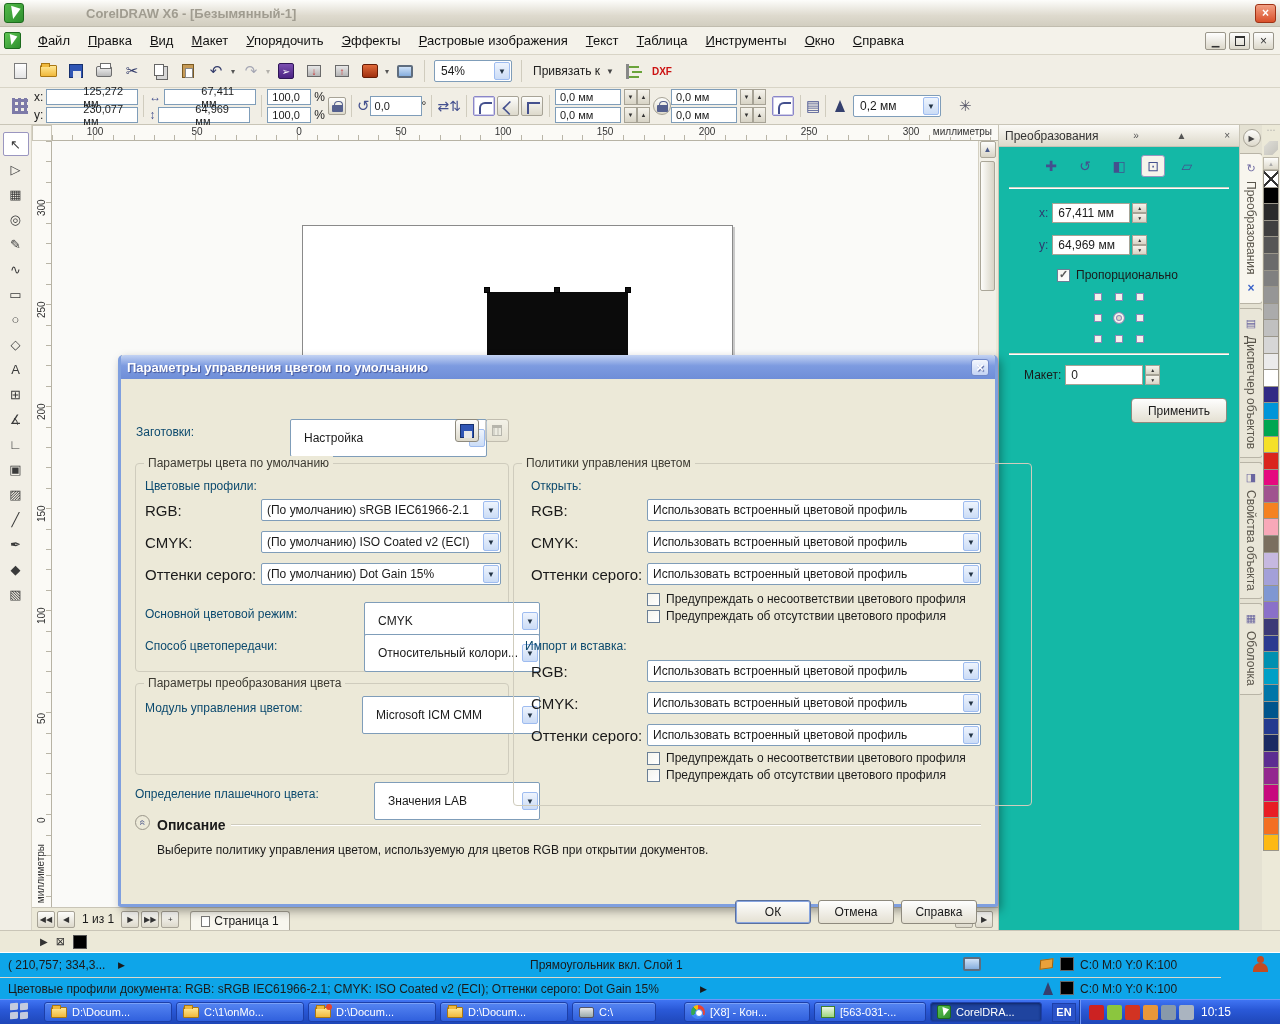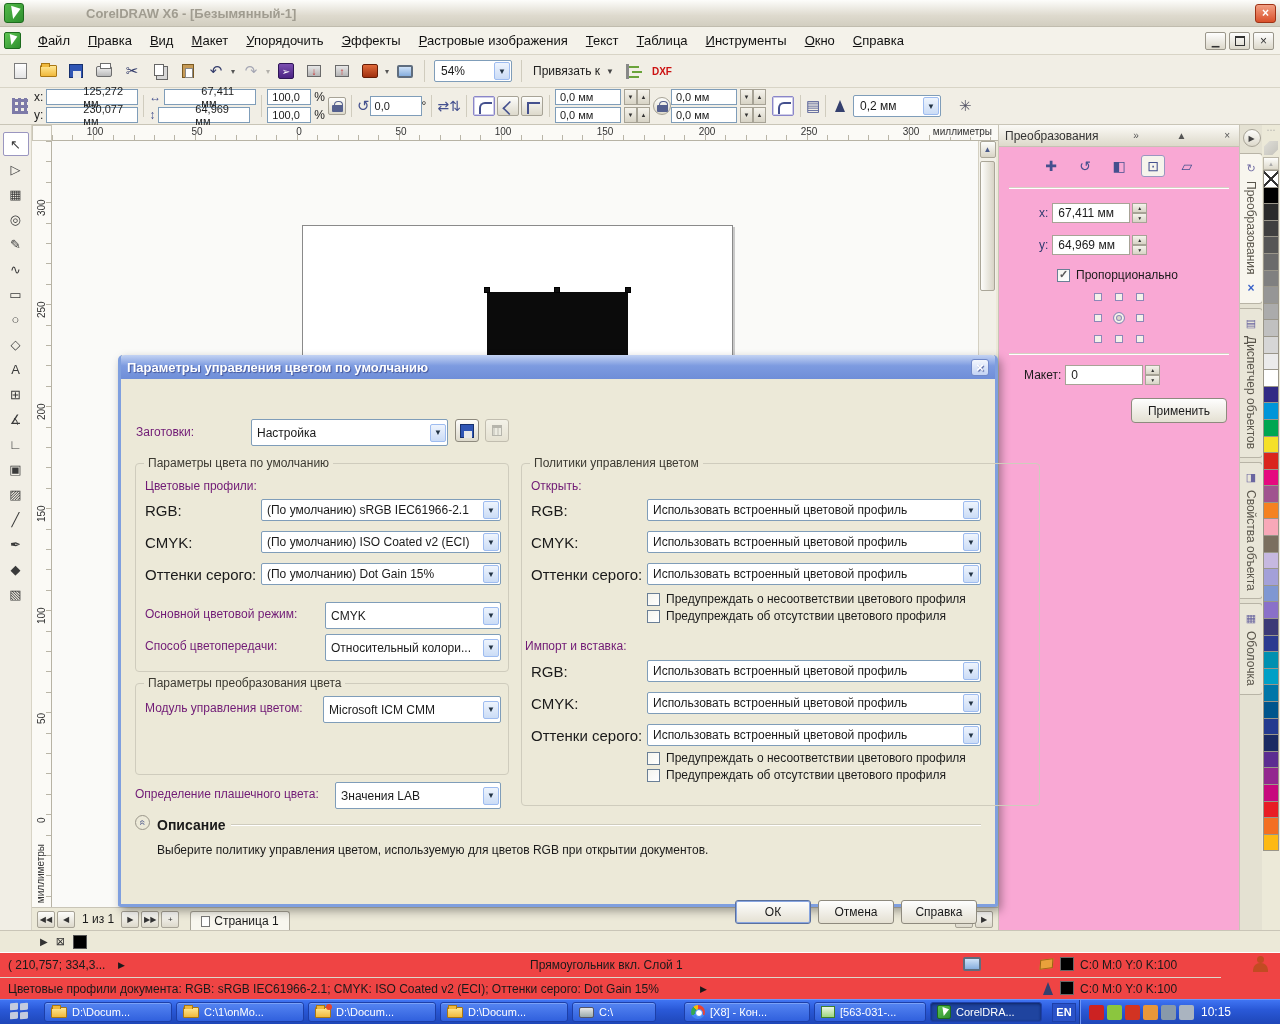--- a/index.html
+++ b/index.html
@@ -116,21 +116,21 @@
 
   
   .pagebar { position:absolute; left:32px; top:907px; width:966px; height:23px; background:#ece9d8; border-top:1px solid #c9c5b7; display:flex; align-items:center; padding-left:4px; }
   .pnav { width:18px; height:17px; background:linear-gradient(#fdfdfb,#ddd9cb); border:1px solid #a7a396; border-radius:2px; font-size:8px; color:#333; display:flex; align-items:center; justify-content:center; margin:0 1px;}
   .pinfo { font-size:12px; margin:0 6px; }
   .ptab { display:flex; align-items:center; gap:4px; background:#f8f6ee; border:1px solid #a7a396; border-bottom:none; border-radius:3px 3px 0 0; padding:2px 10px; margin-left:10px; font-size:12px; height:20px; margin-top:3px;}
   .ptab .pg { width:9px; height:11px; background:#fff; border:1px solid #777; }
   .hscroll-btns { margin-left:auto; display:flex; margin-right:4px; }
 
   
-  .docker { position:absolute; left:998px; top:125px; width:282px; height:805px; background:#f9a8d4; border-left:1px solid #c9c5b7; }
+  .docker { position:absolute; left:998px; top:125px; width:282px; height:805px; background:#14b8a6; border-left:1px solid #c9c5b7; }
   .dk-head { position:absolute; left:0; top:0; width:240px; height:22px; background:linear-gradient(#fbfaf6,#ddd9ca); border-bottom:1px solid #c6c2b4; display:flex; align-items:center; padding:0 6px; font-size:12px; color:#333; }
   .dk-head .dkh-ic { margin-left:auto; font-size:10px; color:#555; padding:0 3px; }
   .dk-tools { position:absolute; left:0; top:30px; width:240px; display:flex; justify-content:center; gap:10px; }
   .dktool { width:24px; height:22px; display:flex; align-items:center; justify-content:center; font-size:14px; color:#44508e; border:1px solid transparent; border-radius:3px; }
   .dktool.selected { background:#f6f4ec; border:1px solid #9a96c0; }
   .dk-sep { position:absolute; left:10px; width:220px; height:1px; background:#d4d0c2; box-shadow:0 1px 0 #fff; }
   .dk-row { position:absolute; display:flex; align-items:center; }
   .dk-label { font-size:12px; color:#2e3a6e; margin-right:4px; }
   .dk-field { width:78px; height:20px; background:#fff; border:1px solid #a7a396; display:flex; align-items:center; padding-left:5px; font-size:12px; }
   .dk-spin { display:flex; flex-direction:column; margin-left:2px; }
@@ -160,22 +160,22 @@
      linear-gradient(45deg,transparent 45%,#333 45% 55%,transparent 55%),
      linear-gradient(-45deg,transparent 45%,#333 45% 55%,transparent 55%), #fff; }
 
   
   .dialog { position:absolute; left:118px; top:355px; width:880px; height:552px; background:#ece9d8;
     border:3px solid #7f9fdf; border-top:none; border-radius:5px 5px 3px 3px; box-shadow:3px 4px 10px rgba(0,0,0,.35); z-index:50; }
   .dlg-title { height:24px; background:linear-gradient(#c3d3f3,#7d9be0 45%,#6f8ed8); border-radius:4px 4px 0 0; display:flex; align-items:center; padding:0 6px; margin:-0px -0px 0 -0px; }
   .dlg-title span { color:#fff; font-weight:bold; font-size:13px; text-shadow:1px 1px 1px #44569a; }
   .dlg-close { margin-left:auto; width:18px; height:17px; background:linear-gradient(#f4f7fd,#c4d4f4); border:1px solid #7088c8; border-radius:3px; color:#35508f; font-weight:bold; font-size:11px; display:flex; align-items:center; justify-content:center;}
   .dlg-body { position:relative; width:100%; height:528px; font-size:12px; }
-  .dlabel { position:absolute; font-size:12px; color:#701a75; }
-  .combo { position:absolute; height:27px; background:#fff; border:1px solid #7f9db9; border-radius:2px; display:flex; align-items:center; padding-left:5px; font-size:12px; overflow:hidden; }
+  .dlabel { position:absolute; font-size:12px; color:#0c4a6e; }
+  .combo { position:absolute; height:38px; background:#fff; border:1px solid #7f9db9; border-radius:2px; display:flex; align-items:center; padding-left:13px; font-size:12px; overflow:hidden;margin-left:39px; }
   .iconbtn { position:absolute; width:24px; height:23px; background:linear-gradient(#fdfdfb,#ddd9cb); border:1px solid #8e8a7e; border-radius:3px; display:flex; align-items:center; justify-content:center; }
   .iconbtn.disabled { opacity:.45; }
   .trash { width:10px; height:11px; border:1px solid #777; border-top:3px solid #777; background:repeating-linear-gradient(90deg,#bbb 0 2px,#eee 2px 4px); }
   .groupbox { position:absolute; border:1px solid #cfccbd; border-radius:4px; }
   .legend { position:absolute; top:-8px; left:8px; background:#ece9d8; padding:0 4px; font-size:12px; color:#3c3a32; }
   .chkrow { display:flex; align-items:center; gap:6px; margin-bottom:6px; }
   .rowset { position:absolute; }
   .prow { display:flex; align-items:center; height:22px; margin-bottom:10px; }
   .prow .plabel { width:116px; flex:none; font-size:15px; }
   .prow .combo2 { height:22px; background:#fff; border:1px solid #7f9db9; border-radius:2px; display:flex; align-items:center; padding-left:5px; flex:1; }
@@ -185,21 +185,21 @@
   .desc-line { position:absolute; height:1px; background:#cfccbd; box-shadow:0 1px 0 #fff; }
   .desc-text { position:absolute; font-size:12px; color:#1a1a1a; }
   .dlg-btns { position:absolute; right:18px; top:521px; display:flex; gap:7px; }
   .btn-xp { width:76px; height:24px; background:linear-gradient(#fefefe,#e4e0d2); border:1px solid #8e8a7e; border-radius:3px; font-size:12px; display:flex; align-items:center; justify-content:center; }
   .btn-xp.default { box-shadow:inset 0 0 0 1px #87a5e0; border-color:#5a709e; }
 
   
   .minirow { position:absolute; left:0; top:930px; width:1280px; height:22px; background:#ece9d8; border-top:1px solid #c9c5b7; display:flex; align-items:center; padding-left:40px; gap:8px;}
   .mini-ic { font-size:10px; color:#333; }
   .mini-swatch { width:14px; height:14px; background:#000; border:1px solid #555; }
-  .statusbar { position:absolute; left:0; top:952px; width:1280px; height:47px; background:#ef4444; border-top:1px solid #fff; }
+  .statusbar { position:absolute; left:0; top:952px; width:1280px; height:47px; background:#0ea5e9; border-top:1px solid #fff; }
   .srow1 { position:absolute; left:0; top:0; width:1280px; height:24px; }
   .srow2 { position:absolute; left:0; top:24px; width:1221px; height:23px; border-top:1px solid #dcd8ca; }
   .stext { position:absolute; font-size:12px; color:#1a1a1a; white-space:nowrap; }
   .flyout { font-size:9px; }
   .monitor-ic { position:absolute; width:18px; height:14px; background:linear-gradient(#cfe2f8,#86aede); border:2px solid #5f6d7e; border-radius:2px; }
   .bucket-ic { position:absolute; width:13px; height:10px; background:#e9a13b; border:1px solid #9a6314; transform:skewX(-12deg) rotate(-8deg); }
   .pen-ic { position:absolute; width:0; height:0; border-left:5px solid transparent; border-right:5px solid transparent; border-bottom:13px solid #35406e; }
   .sswatch { position:absolute; width:14px; height:14px; background:#000; border:1px solid #666; }
   .person-ic { position:absolute; width:16px; height:16px; }
   .person-ic::before { content:""; position:absolute; left:5px; top:0; width:7px; height:7px; border-radius:50%; background:#c24b22; }
@@ -803,21 +803,21 @@
       <div class="combo" style="left:202px;top:317px;width:178px">
         <span>Microsoft ICM CMM</span>
         <span class="combo-arrow">▼</span>
       </div>
       <span class="dlabel" style="left:14px;top:408px">Определение плашечного цвета:</span>
       <div class="combo" style="left:214px;top:403px;width:166px">
         <span>Значения LAB</span>
         <span class="combo-arrow">▼</span>
       </div>
 
-      <div class="groupbox" style="left:400px;top:84px;width:519px;height:343px">
+      <div class="groupbox" style="left:392px;top:84px;width:519px;height:343px">
         <span class="legend">Политики управления цветом</span>
       </div>
       <span class="dlabel" style="left:410px;top:100px">Открыть:</span>
       <div class="rowset" style="left:410px;top:120px;width:450px">
         <div class="prow">
           <span class="plabel">RGB:</span>
           <span class="combo2">
               <span>Использовать встроенный цветовой профиль</span>
               <span class="combo-arrow">▼</span>
             </span>

